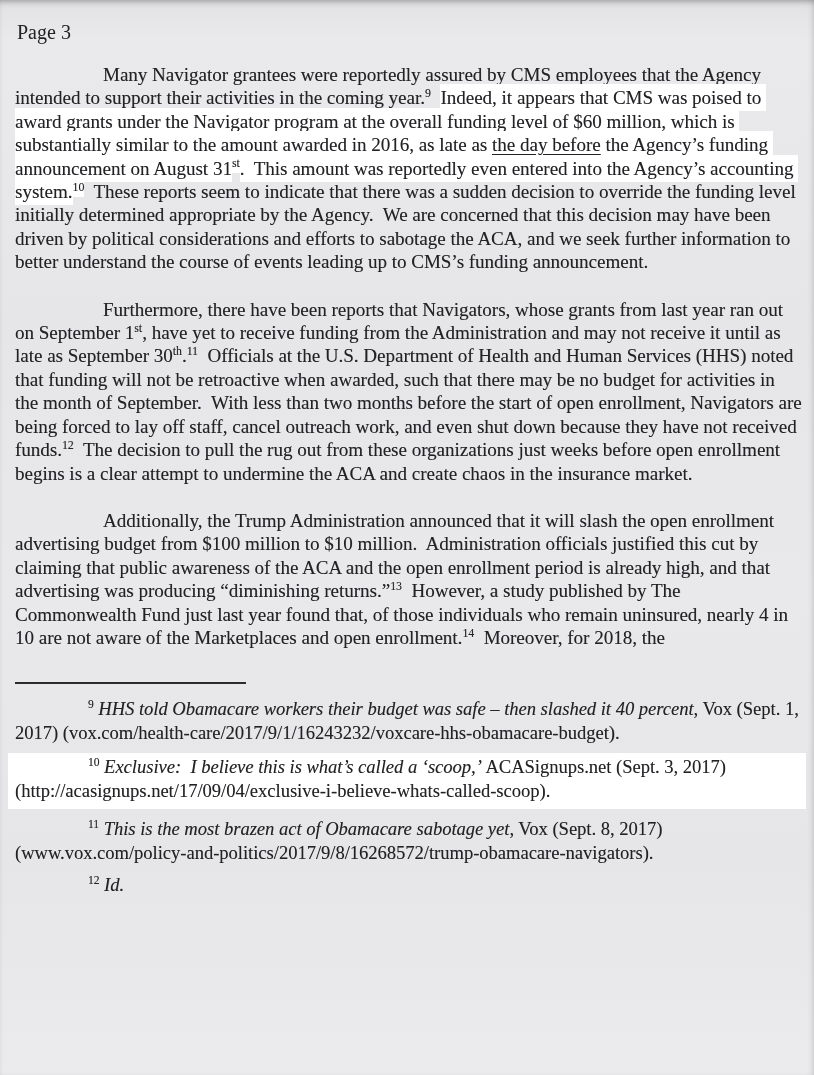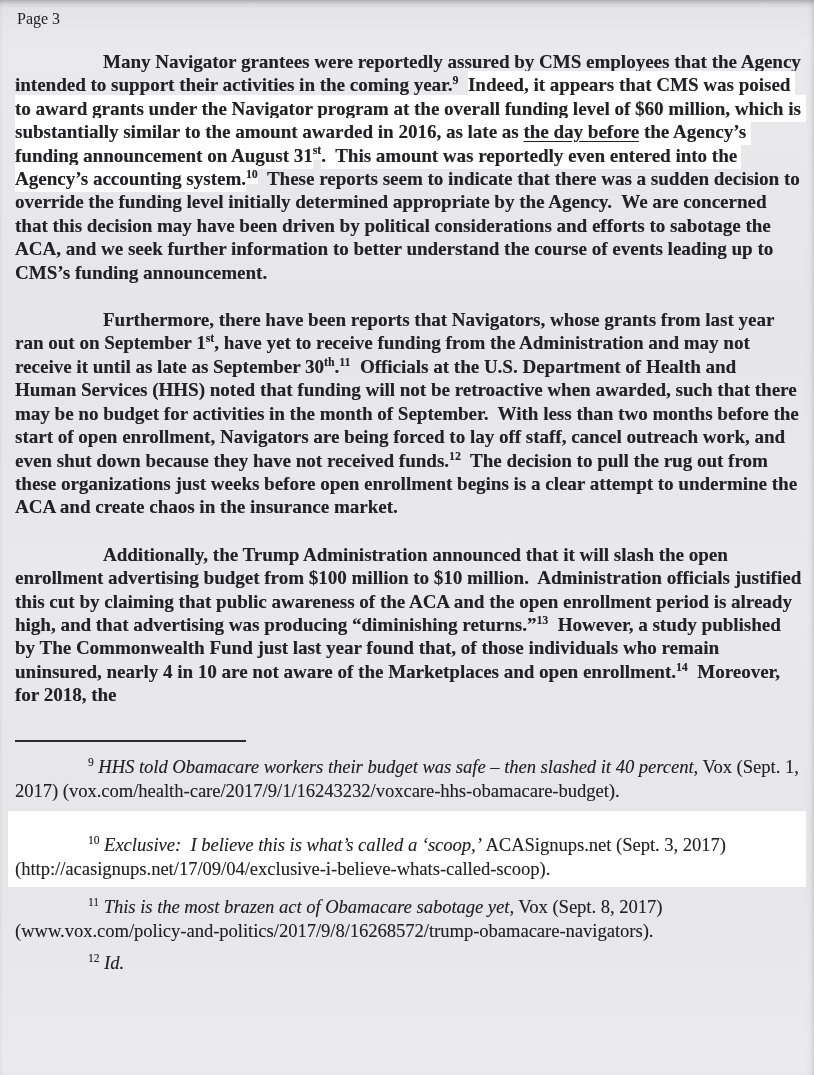--- a/index.html
+++ b/index.html
@@ -17,27 +17,26 @@
     position: relative;
     width: 814px;
     height: 1075px;
     box-sizing: border-box;
     background: linear-gradient(180deg, #e2e2e4 0%, #eaeaec 4%, #e6e6e8 30%, #e9e9eb 55%, #e6e6e8 80%, #ebebed 100%);
     box-shadow: inset 0 5px 7px -4px rgba(0,0,0,0.35), inset -4px 0 8px -5px rgba(0,0,0,0.18);
     color: #222225;
     overflow: hidden;
   }
   .page-header {
-    padding: 7px 0 0 17px;
-    font-size: 16px;
+    padding: 20px 0 0 17px;
+    font-size: 20px;
     line-height: 24px;
   }
   .letter-body {
     padding: 19px 12px 0 15px;
-    font-weight: bold;
   }
   p.body-para {
     margin: 0 0 24px 0;
     font-size: 19px;
     line-height: 23.4px;
     text-indent: 88px;
     white-space: pre-wrap;
     text-shadow: 0.3px 0.3px 0.5px rgba(35,35,40,0.35);
   }
   sup {
@@ -70,21 +69,21 @@
     font-size: 18.5px;
     line-height: 24px;
     text-indent: 73px;
     white-space: pre-wrap;
     text-shadow: 0.3px 0.3px 0.5px rgba(35,35,40,0.35);
   }
   p.fn-hl {
     background: #ffffff;
     margin-left: -7px;
     margin-right: -4px;
-    padding: 22px 4px 6px 7px;
+    padding: 2px 4px 6px 7px;
   }
 </style>
 </head>
 <body>
 
 <div class="page">
   <div class="page-header">Page 3</div>
 
   <div class="letter-body">
       <p class="body-para"><span>Many Navigator grantees were reportedly assured by CMS employees that the Agency intended to support their activities in the coming year.</span><sup>9</sup><span>  </span><span class="hl">Indeed, it appears that CMS was poised to award grants under the Navigator program at the overall funding level of $60 million, which is substantially similar to the amount awarded in 2016, as late as </span><span class="hl ul">the day before</span><span class="hl"> the Agency’s funding announcement on August 31</span><sup class="hl">st</sup><span class="hl">.  This amount was reportedly even entered into the Agency’s accounting system.</span><sup class="hl">10</sup><span>  These reports seem to indicate that there was a sudden decision to override the funding level initially determined appropriate by the Agency.  We are concerned that this decision may have been driven by political considerations and efforts to sabotage the ACA, and we seek further information to better understand the course of events leading up to CMS’s funding announcement.</span></p>

